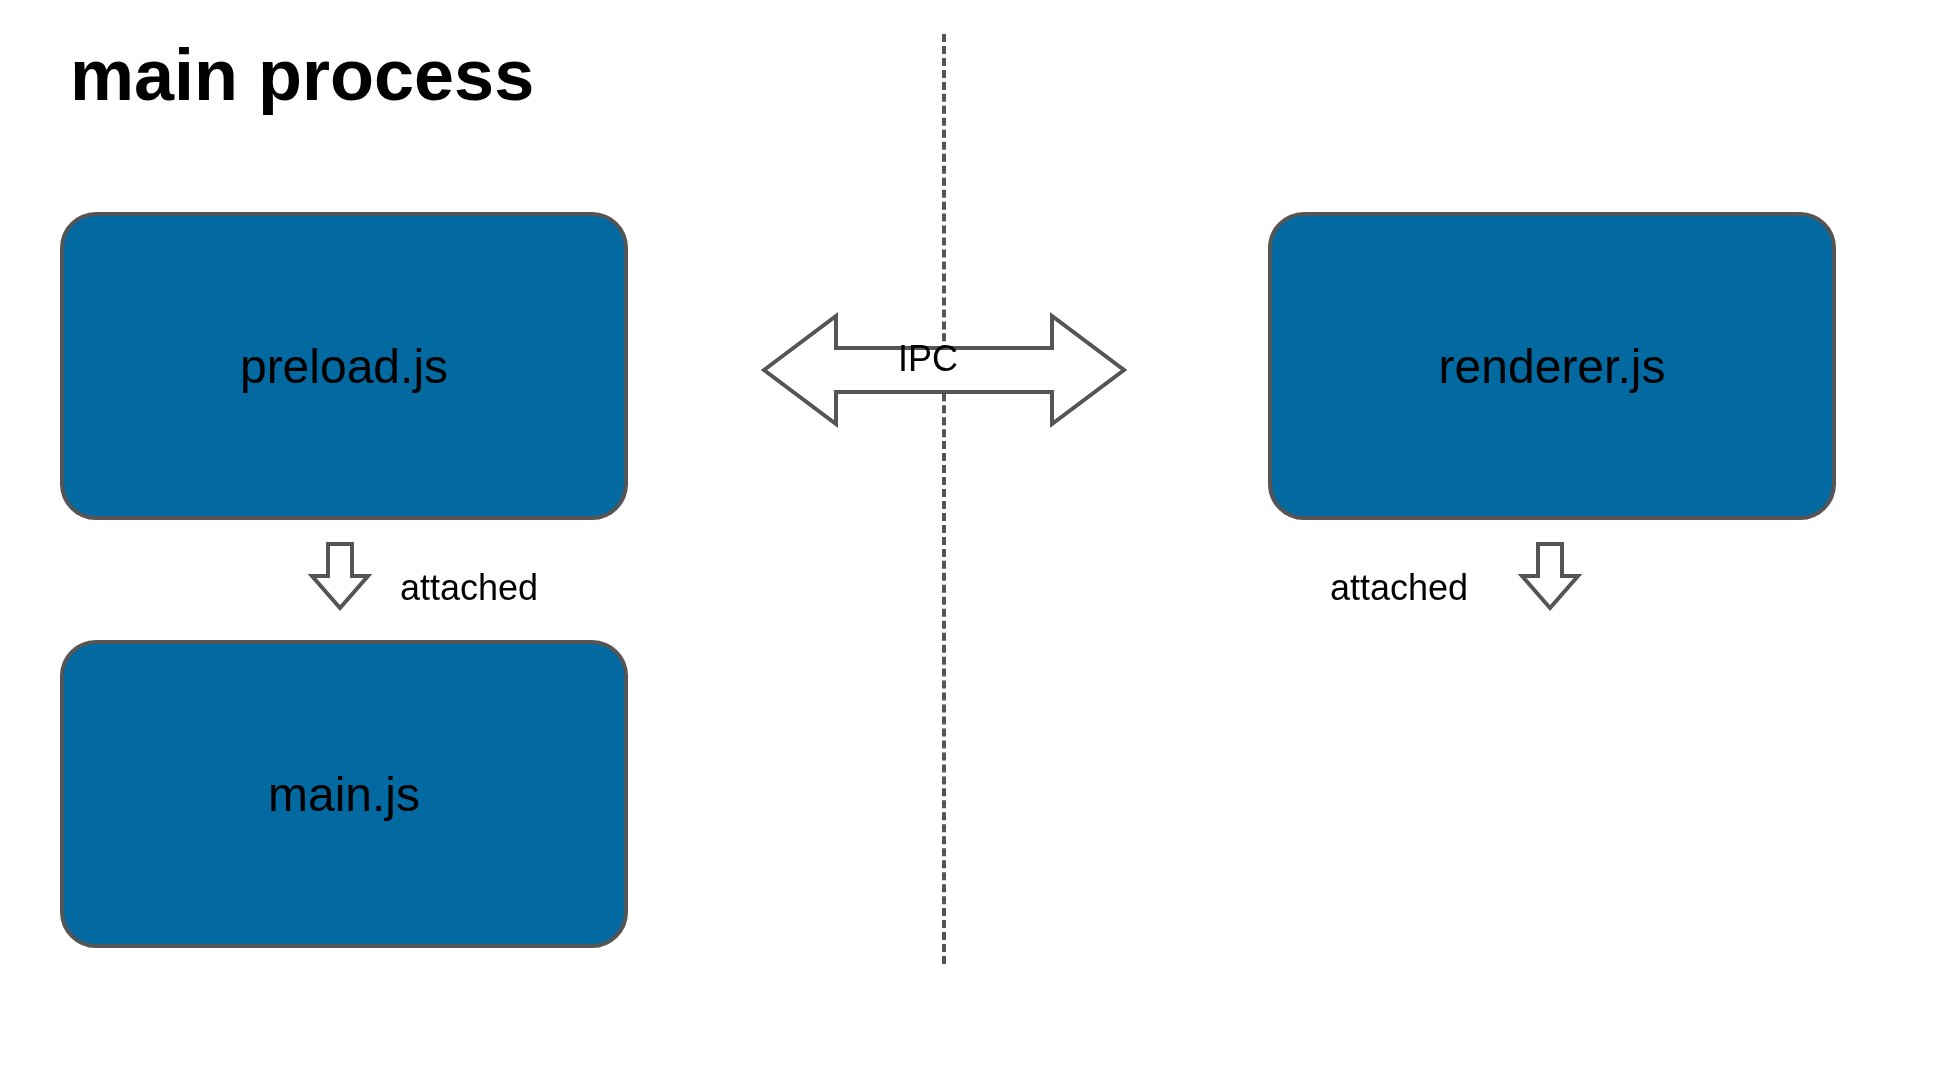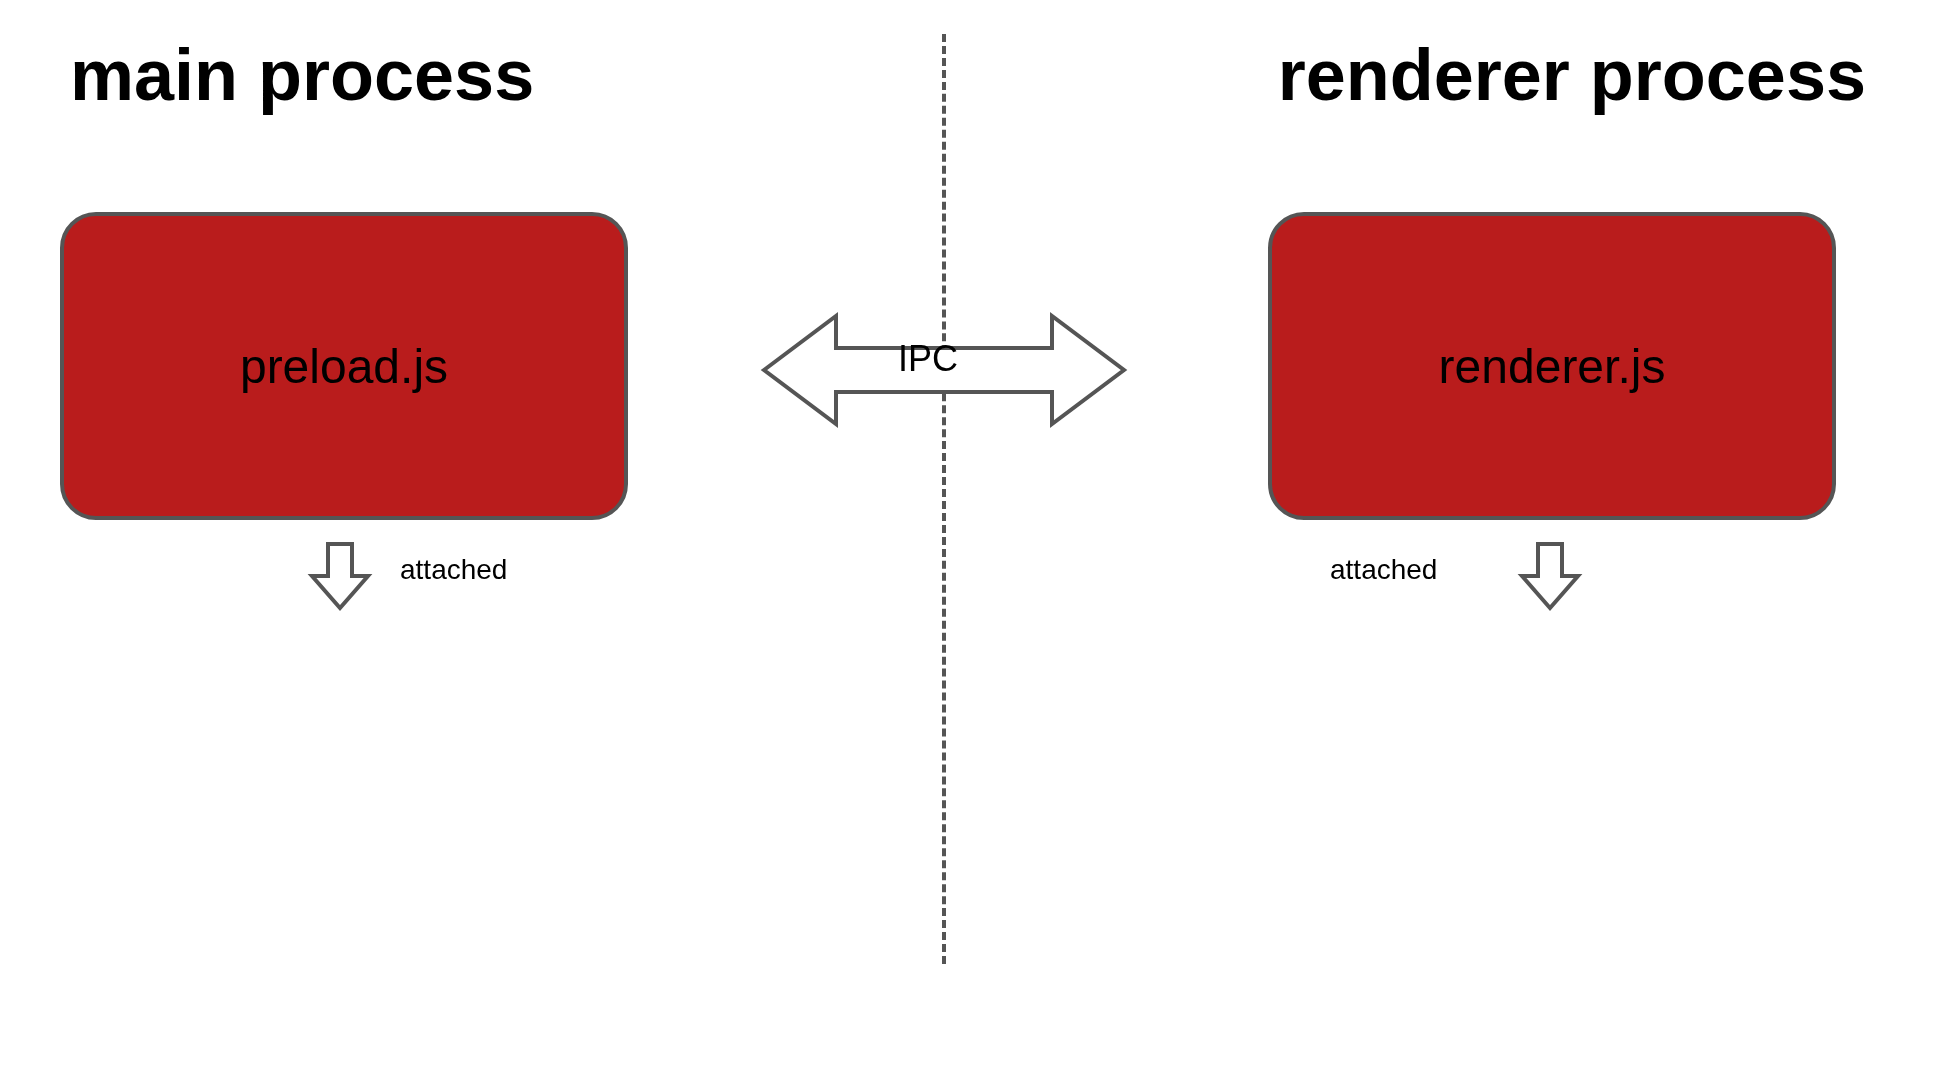--- a/index.html
+++ b/index.html
@@ -24,55 +24,58 @@
   }
   .box {
     position: absolute;
     border: 4px solid #555;
     border-radius: 36px;
     display: flex;
     align-items: center;
     justify-content: center;
     font-size: 48px;
     font-weight: 400;
-    background: #b91c1c;
+    background: #0369a1;
   }
   .divider {
     position: absolute;
     border-left: 4px dashed #555;
   }
   .ipc-label {
     position: absolute;
     font-size: 36px;
     font-weight: 400;
     white-space: nowrap;
   }
   .attached-label {
     position: absolute;
-    font-size: 28px;
+    font-size: 36px;
     font-weight: 400;
     white-space: nowrap;
+    margin-top: 13px;
   }
   .icon-wrap {
     position: absolute;
   }
 </style>
 </head>
 <body>
 
 <div class="canvas">
 
   <div class="heading" style="left:70px; top:34px;">main process</div>
 
-  <div class="heading" style="right:70px; top:34px; text-align:right;">renderer process</div>
 
   <div class="box" style="left:60px; top:212px; width:560px; height:300px;">
     <span>preload.js</span>
   </div>
 
+  <div class="box" style="left:60px; top:640px; width:560px; height:300px;">
+    <span>main.js</span>
+  </div>
 
   <div class="icon-wrap" style="left:300px; top:536px;">
     <svg width="80" height="80" viewBox="0 0 80 80">
       <polygon points="28,8 52,8 52,40 68,40 40,72 12,40 28,40" fill="#fff" stroke="#555" stroke-width="4" stroke-linejoin="miter"></polygon>
     </svg>
   </div>
   <div class="attached-label" style="left:400px; top:554px;">attached</div>
 
   <div class="box" style="left:1268px; top:212px; width:560px; height:300px;">
     <span>renderer.js</span>

